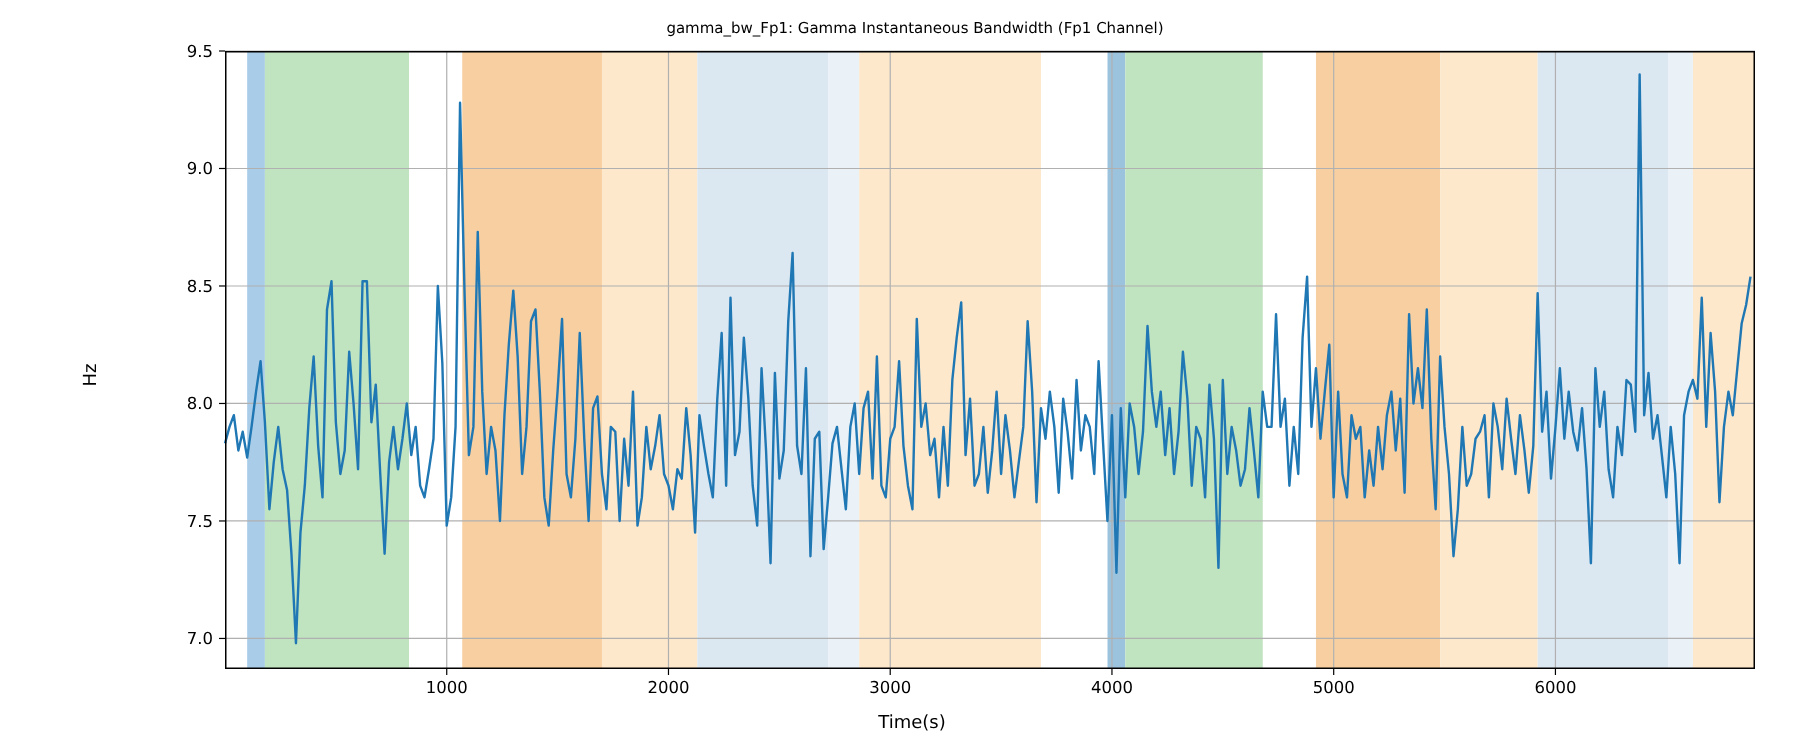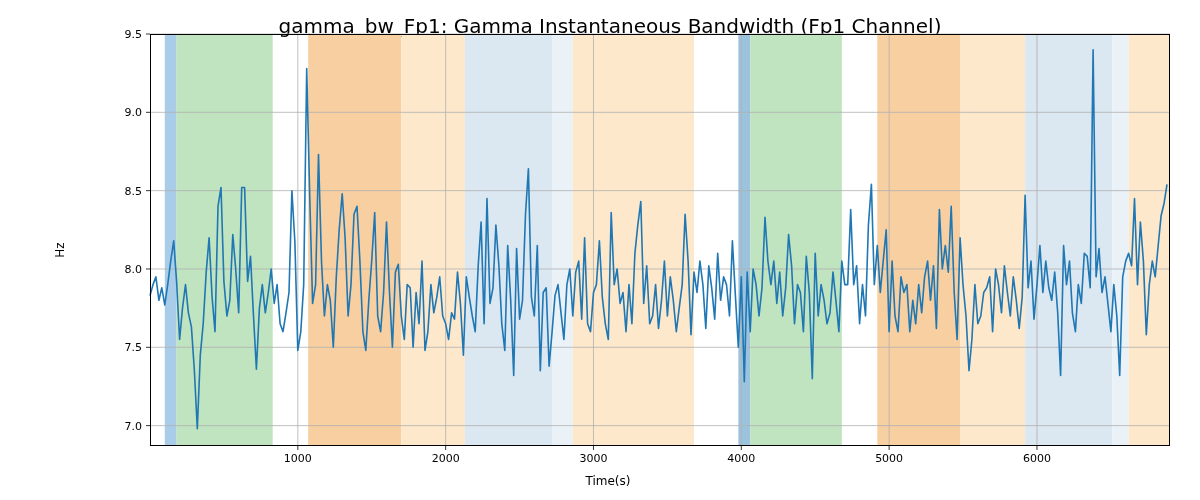--- a/index.html
+++ b/index.html
@@ -8,21 +8,21 @@
       position: relative;
       width: 1200px;
       height: 500px;
       background: #fff;
     }
     .plot-title {
       position: absolute;
       top: 14px;
       left: 0; right: 0;
       text-align: center;
-      font-size: 20px;
+      font-size: 10px;
       color: #000;
       padding-left: 20px;
     }
     .ylabel {
       position: absolute;
       left: 60px;
       top: 50%;
       transform: translate(-50%, -50%) rotate(-90deg);
       font-size: 12px;
       color: #000;

